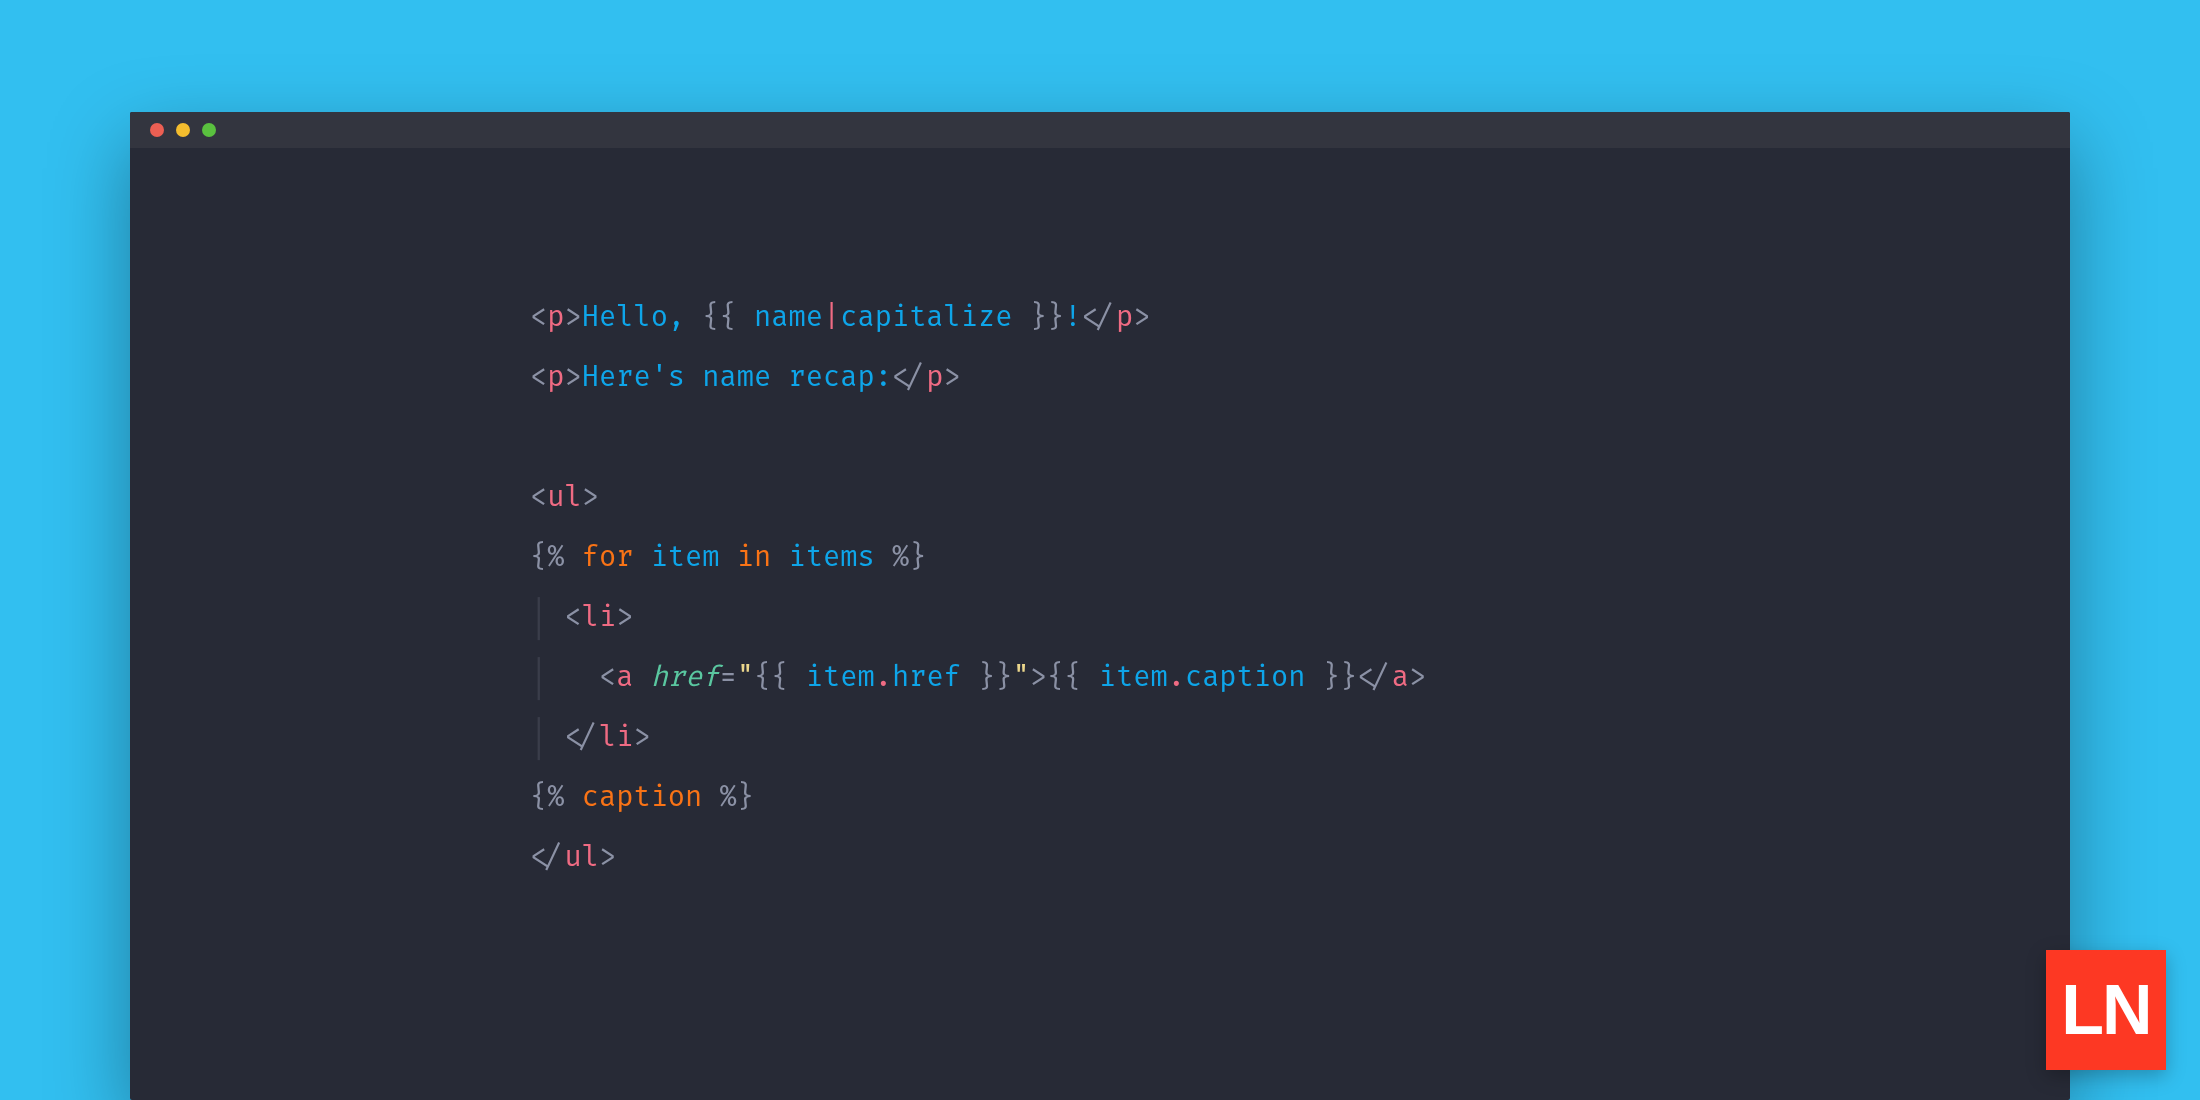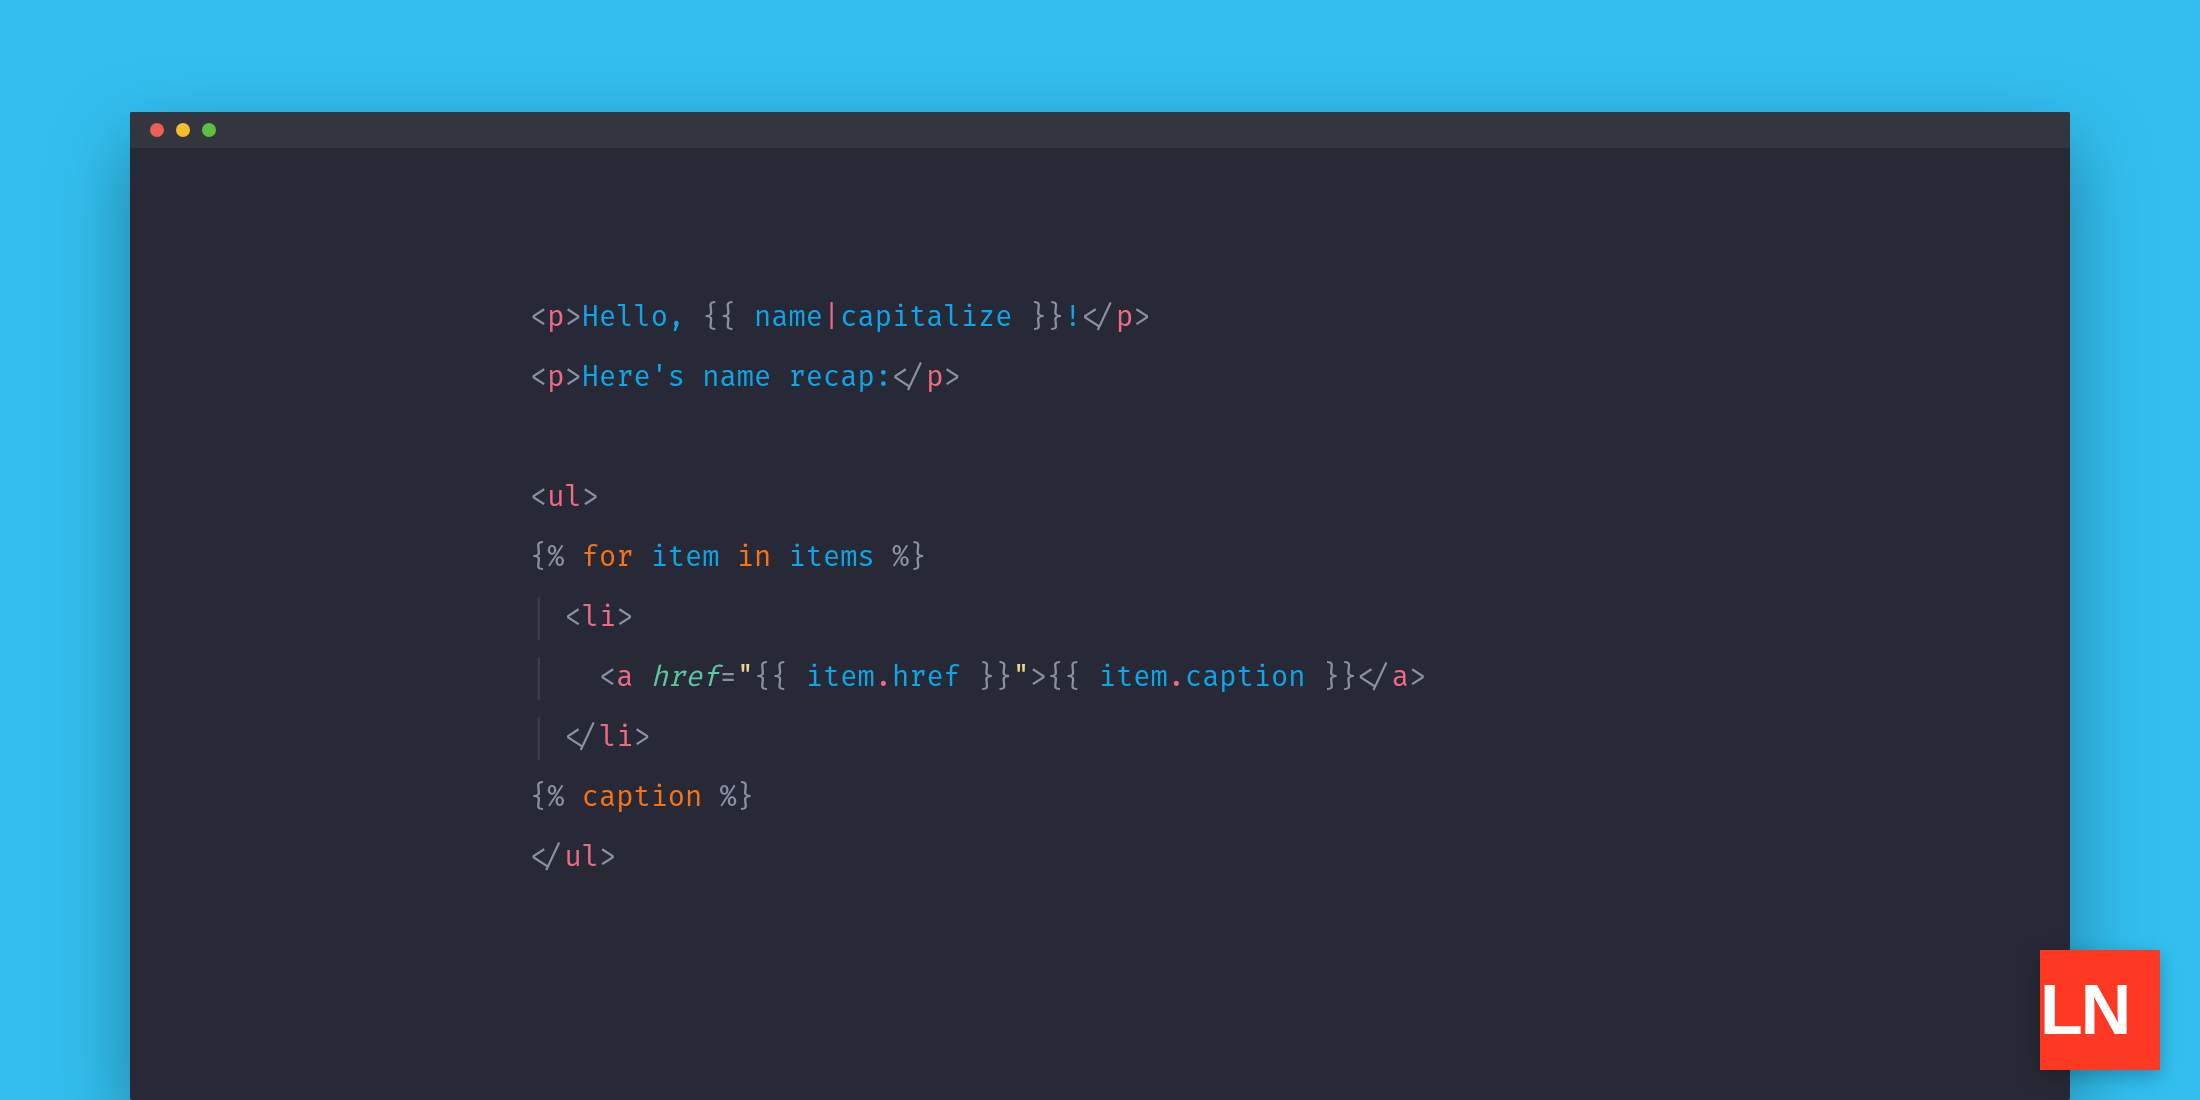--- a/index.html
+++ b/index.html
@@ -46,28 +46,28 @@
   .c-tag    { color: #ef6b83; }   
   .c-attr   { color: #5ac7a0; font-style: italic; } 
   .c-str    { color: #ecd78c; }   
   .c-kw     { color: #f97316; }   
   .c-text   { color: #0ea5e9; }   
   .c-op     { color: #ef6b83; }   
   .indent-guide { color: #3a3d4a; }
 
   .logo {
     position: absolute;
-    right: 40px;
+    right: 34px;
     bottom: 30px;
     width: 120px;
     height: 120px;
     background: #fd3823;
     display: flex;
     align-items: center;
-    justify-content: flex-start;
+    justify-content: center;
     color: #ffffff;
     font-family: "Arial Black", Arial, sans-serif;
     font-weight: 900;
     font-size: 70px;
     letter-spacing: -2px;
     box-shadow: 0 6px 18px rgba(0,0,0,0.25);
   }
 </style>
 </head>
 <body>

